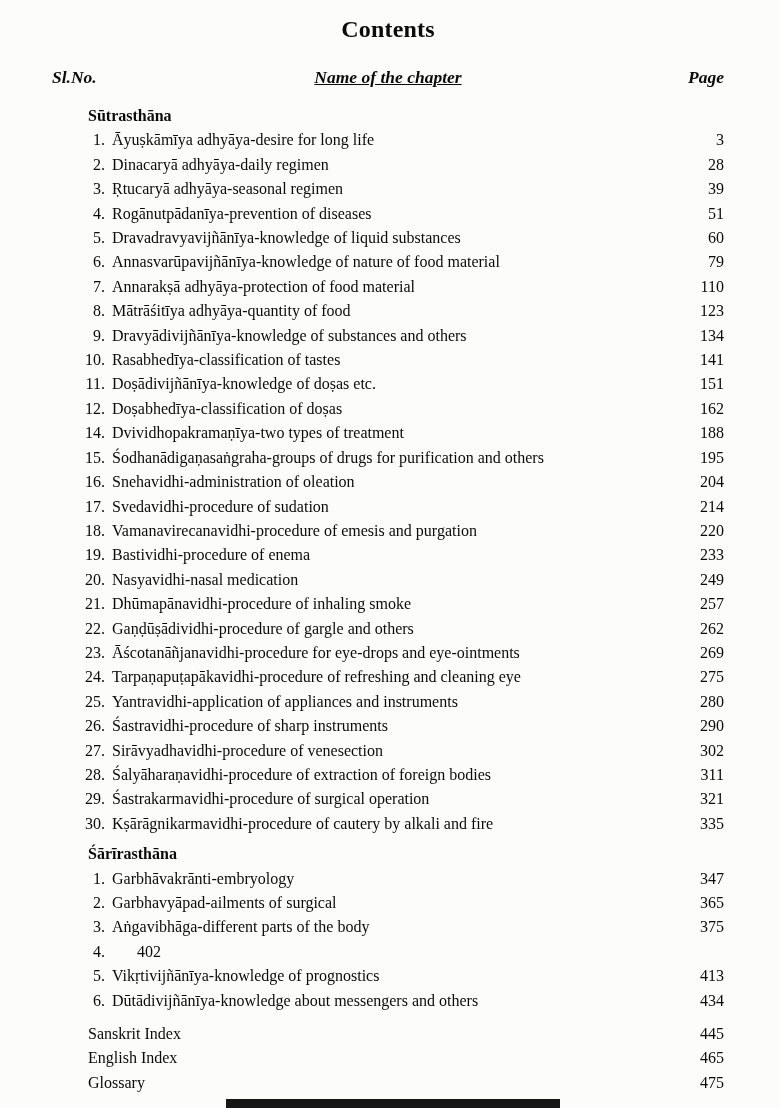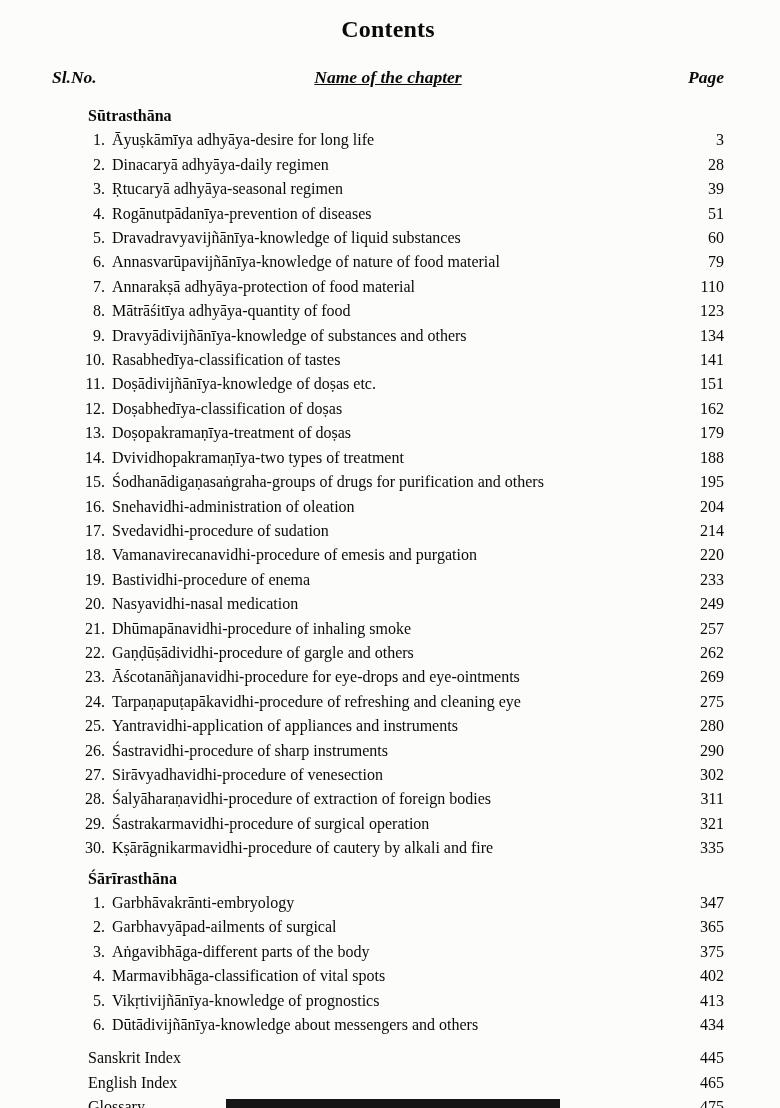--- a/index.html
+++ b/index.html
@@ -128,25 +128,20 @@
         <span class="no">11.</span>
         <span class="name">Doṣādivijñānīya-knowledge of doṣas etc.</span>
         <span class="pg">151</span>
       </div>
       <div class="row">
         <span class="no">12.</span>
         <span class="name">Doṣabhedīya-classification of doṣas</span>
         <span class="pg">162</span>
       </div>
       <div class="row">
-        <span class="no">13.</span>
-        <span class="name">Doṣopakramaṇīya-treatment of doṣas</span>
-        <span class="pg">179</span>
-      </div>
-      <div class="row">
         <span class="no">14.</span>
         <span class="name">Dvividhopakramaṇīya-two types of treatment</span>
         <span class="pg">188</span>
       </div>
       <div class="row">
         <span class="no">15.</span>
         <span class="name">Śodhanādigaṇasaṅgraha-groups of drugs for purification and others</span>
         <span class="pg">195</span>
       </div>
       <div class="row">
@@ -236,21 +231,20 @@
         <span class="name">Garbhavyāpad-ailments of surgical</span>
         <span class="pg">365</span>
       </div>
       <div class="row">
         <span class="no">3.</span>
         <span class="name">Aṅgavibhāga-different parts of the body</span>
         <span class="pg">375</span>
       </div>
       <div class="row">
         <span class="no">4.</span>
-        <span class="name">Marmavibhāga-classification of vital spots</span>
         <span class="pg">402</span>
       </div>
       <div class="row">
         <span class="no">5.</span>
         <span class="name">Vikṛtivijñānīya-knowledge of prognostics</span>
         <span class="pg">413</span>
       </div>
       <div class="row">
         <span class="no">6.</span>
         <span class="name">Dūtādivijñānīya-knowledge about messengers and others</span>

